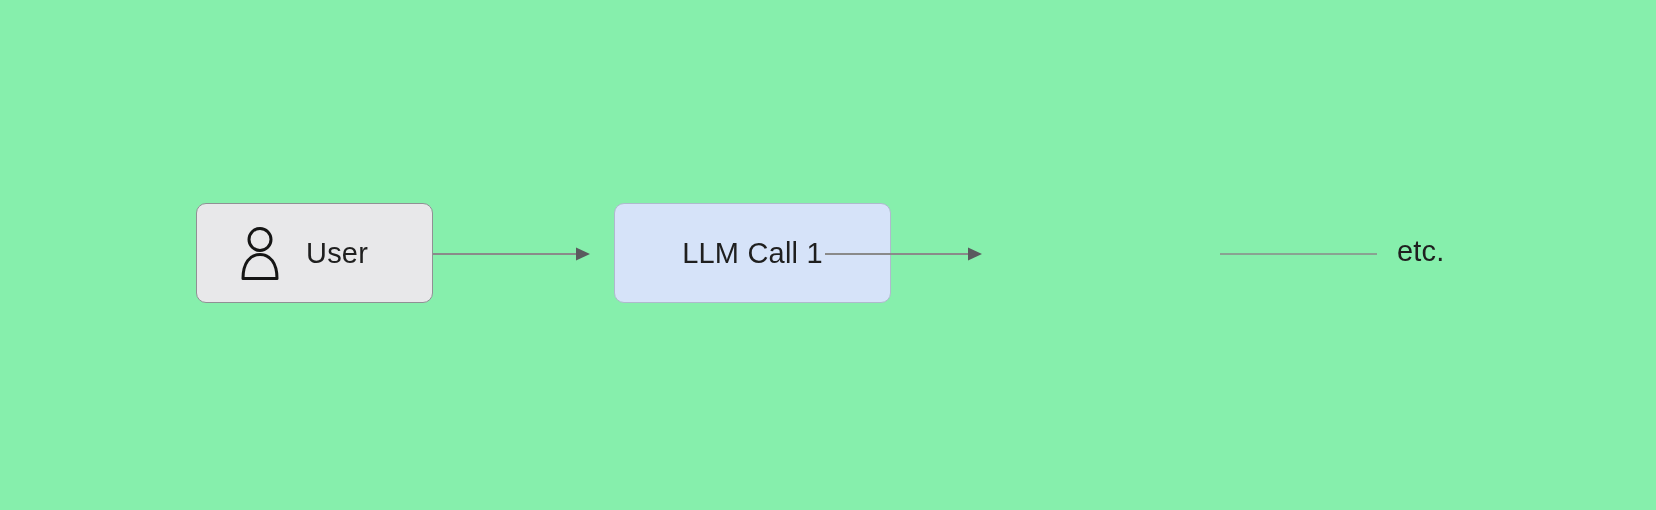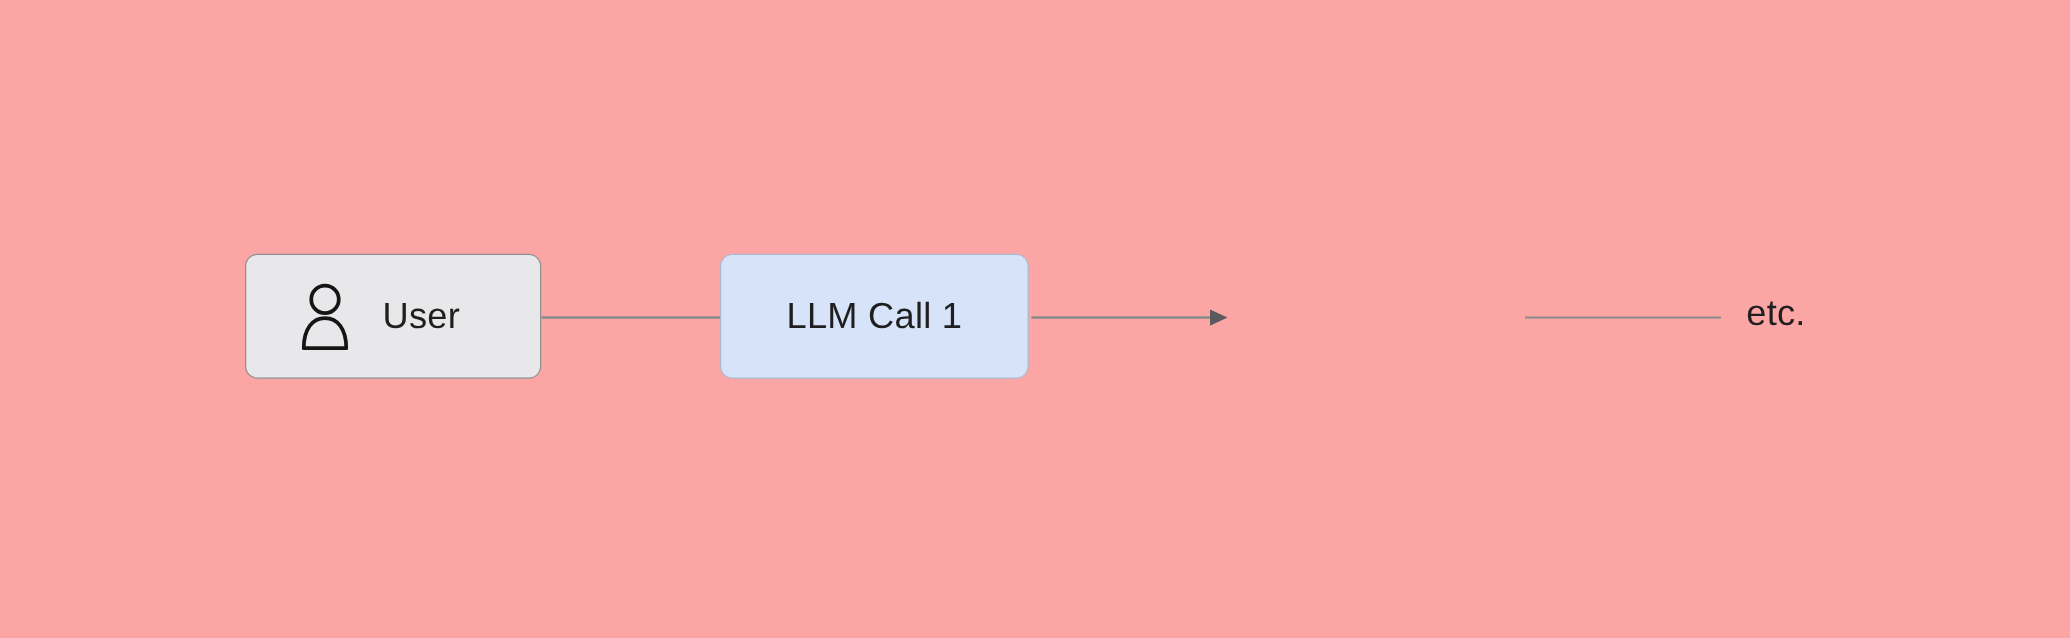--- a/index.html
+++ b/index.html
@@ -4,21 +4,21 @@
 <style>
   html, body { margin: 0; padding: 0; }
   body {
     font-family: "Liberation Sans", sans-serif;
     background: #f5f5f5;
   }
   .canvas {
     position: relative;
     width: 1656px;
     height: 510px;
-    background: #fca5a5;
+    background: #86efac;
     overflow: hidden;
   }
   .node {
     position: absolute;
     top: 203px;
     height: 100px;
     box-sizing: border-box;
     border-radius: 10px;
     display: flex;
     align-items: center;
@@ -31,21 +31,21 @@
   .node-user {
     left: 196px;
     width: 237px;
     background: #e8e8ea;
     border: 1.5px solid #909094;
     justify-content: flex-start;
     padding-left: 42px;
     gap: 25px;
   }
   .node-llm { background: #d6e3f9; border: 1.5px solid #aebacd; }
-  .node-llm1 { left: 576px; width: 247px; }
+  .node-llm1 { left: 614px; width: 277px; }
   .node-llm2 { left: 982px; width: 235px; }
   .edge {
     position: absolute;
     top: 246px;
     width: 157px;
     height: 16px;
     display: block;
   }
   .edge-1 { left: 433px; }
   .edge-2 { left: 825px; }

